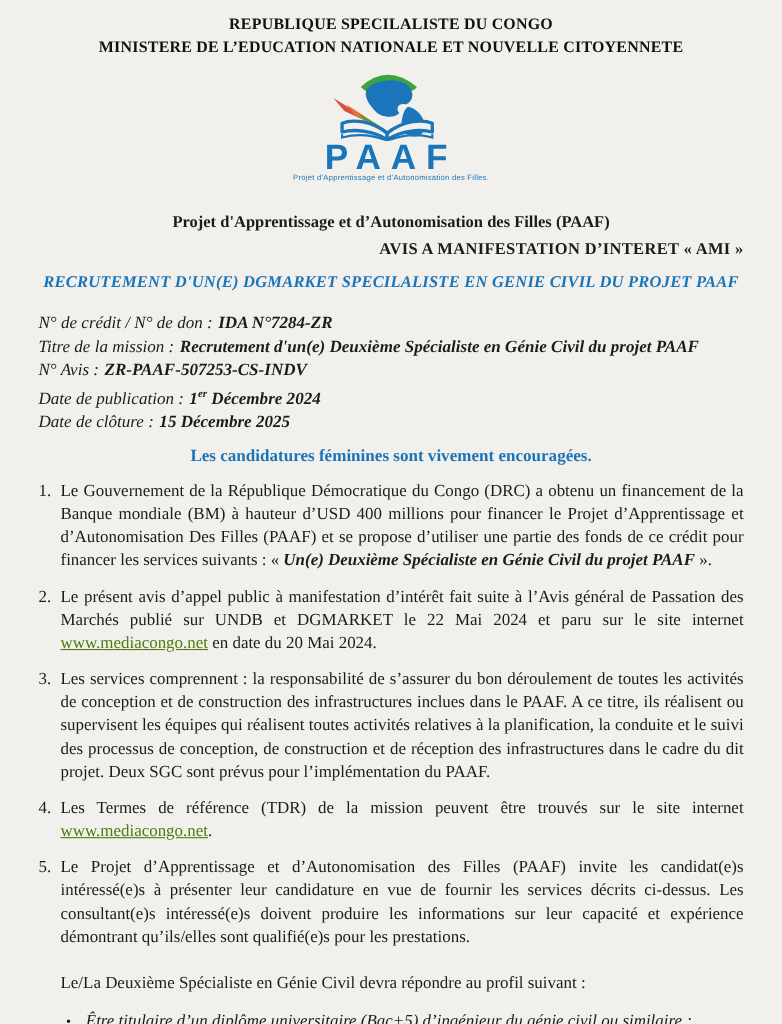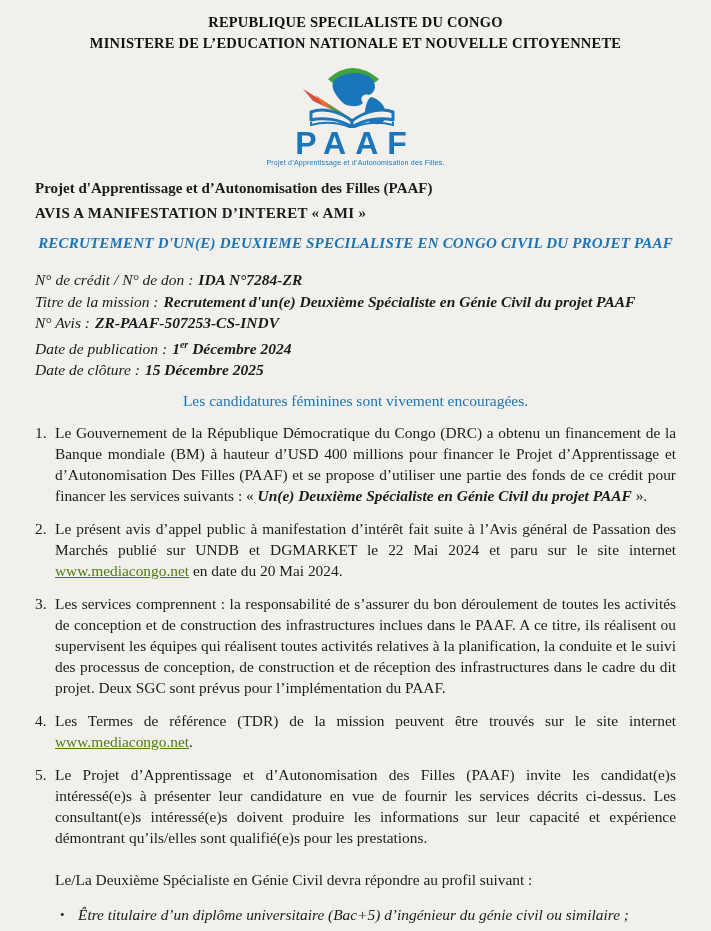--- a/index.html
+++ b/index.html
@@ -21,34 +21,34 @@
   .logo-acronym{
     font-family:"Liberation Sans","DejaVu Sans",sans-serif;
     font-weight:bold;font-size:32px;line-height:30px;letter-spacing:9px;
     color:#1b75bb;margin-top:0;
   }
   .logo-tagline{
     font-family:"Liberation Sans","DejaVu Sans",sans-serif;
     font-size:7px;line-height:10px;color:#1b75bb;letter-spacing:.2px;
   }
 
-  .title1{margin-top:10px;text-align:left;font-weight:bold;font-size:15px;line-height:20px;}
-  .title2{margin-top:5px;text-align:left;font-weight:bold;font-size:15px;line-height:20px;letter-spacing:.3px;}
+  .title1{margin-top:24px;text-align:center;font-weight:bold;font-size:15px;line-height:20px;}
+  .title2{margin-top:5px;text-align:right;font-weight:bold;font-size:15px;line-height:20px;letter-spacing:.3px;}
   .title3{
     margin-top:10px;text-align:center;font-weight:bold;font-style:italic;
     font-size:15px;line-height:20px;color:#1a74b8;letter-spacing:.2px;
   }
 
   .meta{margin-top:16px;font-style:italic;font-size:15.5px;line-height:21.5px;}
   .meta .ml{font-weight:normal;}
   .meta .mv{font-weight:bold;margin-left:5px;}
   .meta sup{font-weight:bold;font-size:10px;}
 
   .encourage{
-    margin-top:10px;text-align:center;font-weight:normal;
+    margin-top:10px;text-align:center;font-weight:bold;
     font-size:15.5px;line-height:20px;color:#1a74b8;
   }
 
   .paras{margin-top:11px;}
   .para{display:flex;margin-bottom:12px;font-size:15.4px;line-height:21px;}
   .para .num{flex:0 0 20px;}
   .para .ptext{flex:1;text-align:justify;}
   .bi{font-weight:bold;font-style:italic;}
   .it{margin-top:18px;}
   a.doclink{color:#4d7c0f;cursor:pointer;}
@@ -88,21 +88,21 @@
         <path d="M76,59 C90,48 107,46 117,50 L117,58 C105,55 88,57 76,65 Z"></path>
       </g>
       <path d="M35,60 L35,63 C50,59 64,61 76,66 C88,61 102,59 117,63 L117,60" fill="none" stroke="#1b75bb" stroke-width="2"></path>
     </svg>
     <div class="logo-acronym">PAAF</div>
     <div class="logo-tagline">Projet d’Apprentissage et d’Autonomisation des Filles.</div>
   </div>
 
   <div class="title1">Projet d'Apprentissage et d’Autonomisation des Filles (PAAF)</div>
   <div class="title2">AVIS A MANIFESTATION D’INTERET « AMI »</div>
-  <div class="title3">RECRUTEMENT D'UN(E) DEUXIEME SPECILALISTE EN CONGO CIVIL DU PROJET PAAF</div>
+  <div class="title3">RECRUTEMENT D'UN(E) DGMARKET SPECILALISTE EN GENIE CIVIL DU PROJET PAAF</div>
 
   <div class="meta">
     <div class="meta-row">
       <span class="ml">N° de crédit / N° de don :</span><span class="mv">IDA N°7284-ZR</span>
     </div>
     <div class="meta-row">
       <span class="ml">Titre de la mission :</span><span class="mv">Recrutement d'un(e) Deuxième Spécialiste en Génie Civil du projet PAAF</span>
     </div>
     <div class="meta-row">
       <span class="ml">N° Avis :</span><span class="mv">ZR-PAAF-507253-CS-INDV</span>

